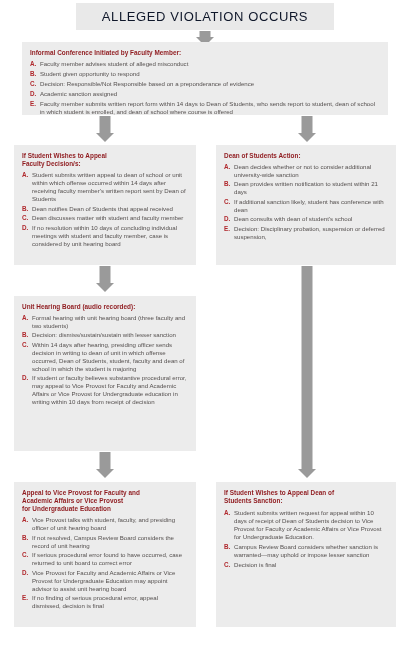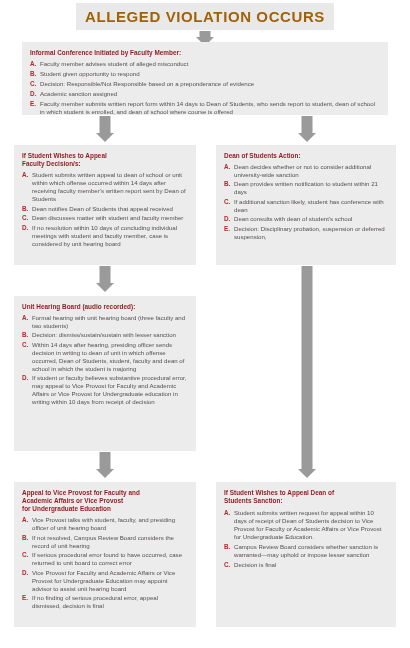--- a/index.html
+++ b/index.html
@@ -28,23 +28,23 @@
     left: 76px;
     top: 3px;
     width: 258px;
     height: 27px;
     background: #e9e9e9;
     display: flex;
     align-items: center;
     justify-content: center;
   }
   .title-banner .title-text {
-    color: #a16207;
-    font-size: 15px;
-    font-weight: bold;
+    color: #0f172a;
+    font-size: 13px;
+    font-weight: normal;
     letter-spacing: 0.6px;
     white-space: nowrap;
   }
 
   
   .arrow {
     position: absolute;
     background: transparent;
   }
   .arrow .shaft {

